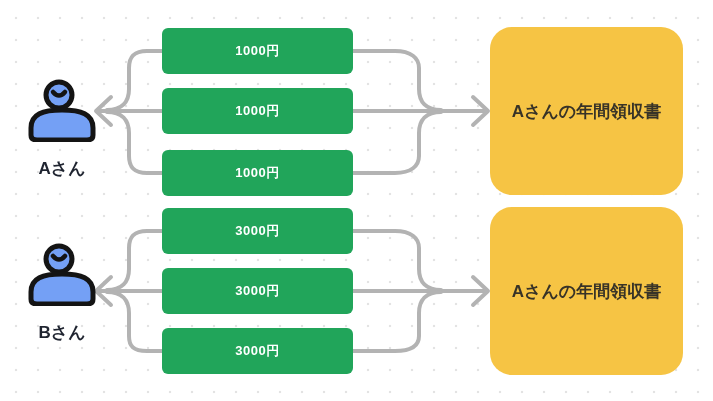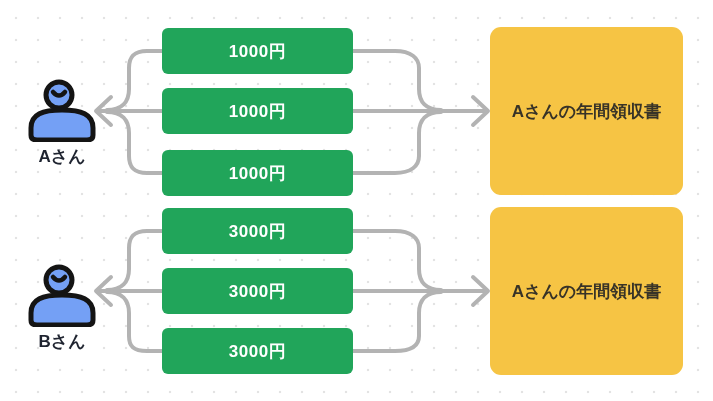--- a/index.html
+++ b/index.html
@@ -33,56 +33,57 @@
     position: absolute;
     left: 162px;
     width: 191px;
     height: 46px;
     background: var(--green);
     border-radius: 6px;
     display: flex;
     align-items: center;
     justify-content: center;
     color: var(--text-on-green);
-    font-size: 17px;
+    font-size: 13px;
     font-weight: 600;
     letter-spacing: 0.5px;
   }
   .g0 .pay-0 { top: 28px; }
   .g0 .pay-1 { top: 88px; }
   .g0 .pay-2 { top: 150px; }
   .g1 .pay-0 { top: 208px; }
   .g1 .pay-1 { top: 268px; }
   .g1 .pay-2 { top: 328px; }
   .receipt-box {
     position: absolute;
     left: 490px;
     width: 193px;
     height: 168px;
     background: var(--yellow);
-    border-radius: 11px;
+    border-radius: 22px;
     display: flex;
     align-items: center;
     justify-content: center;
     color: var(--text-on-yellow);
     font-size: 17px;
     font-weight: 700;
   }
   .g0 .receipt-box { top: 27px; }
   .g1 .receipt-box { top: 207px; }
   .person {
     position: absolute;
     left: 26px;
     width: 72px;
     display: flex;
     flex-direction: column;
     align-items: center;
+    gap: 12px;
   }
   .g0 .person { top: 76px; }
-  .g1 .person { top: 261px; }
+  .g1 .person { top: 240px; }
   .person svg { display: block; }
   .person-fill {
     fill: var(--person-blue);
     stroke: var(--person-outline);
     stroke-width: 5;
     stroke-linejoin: round;
   }
   .person-smile {
     fill: none;
     stroke: var(--person-outline);

